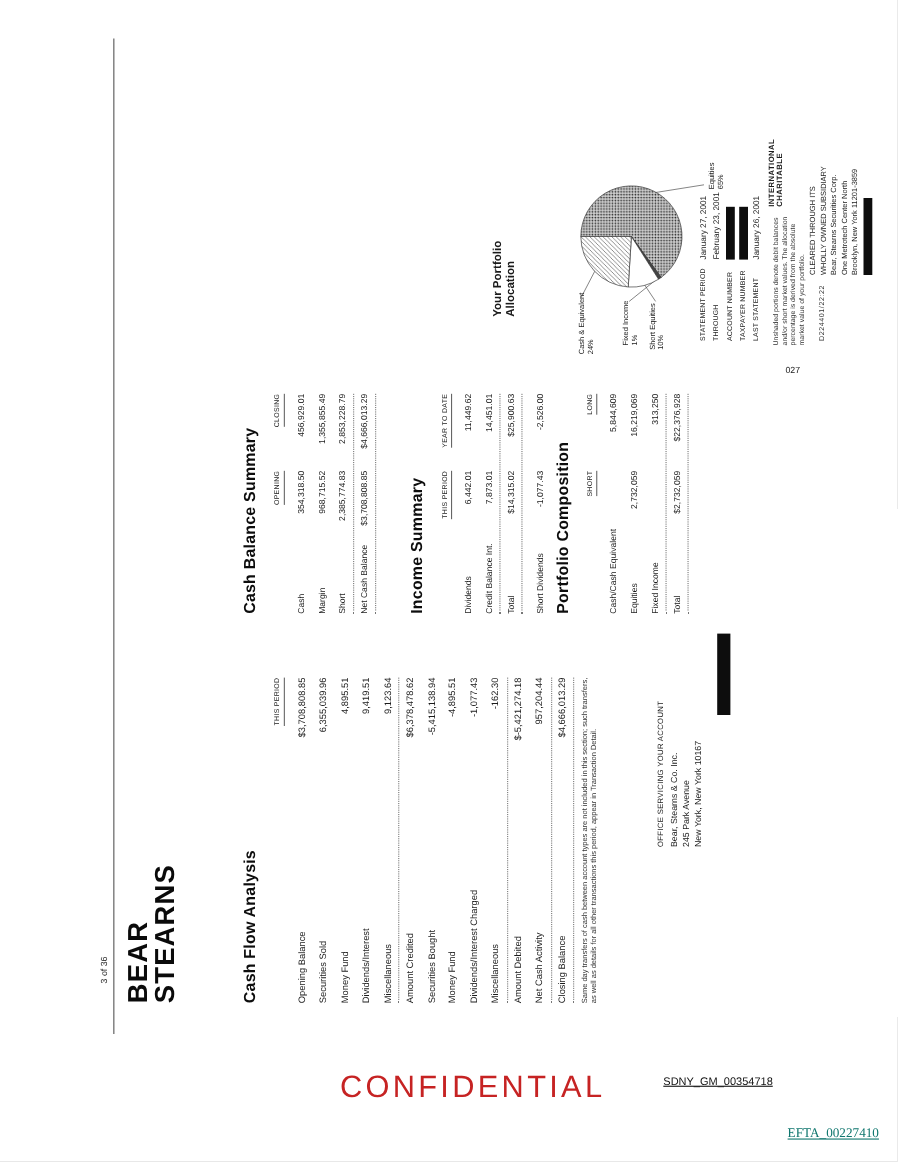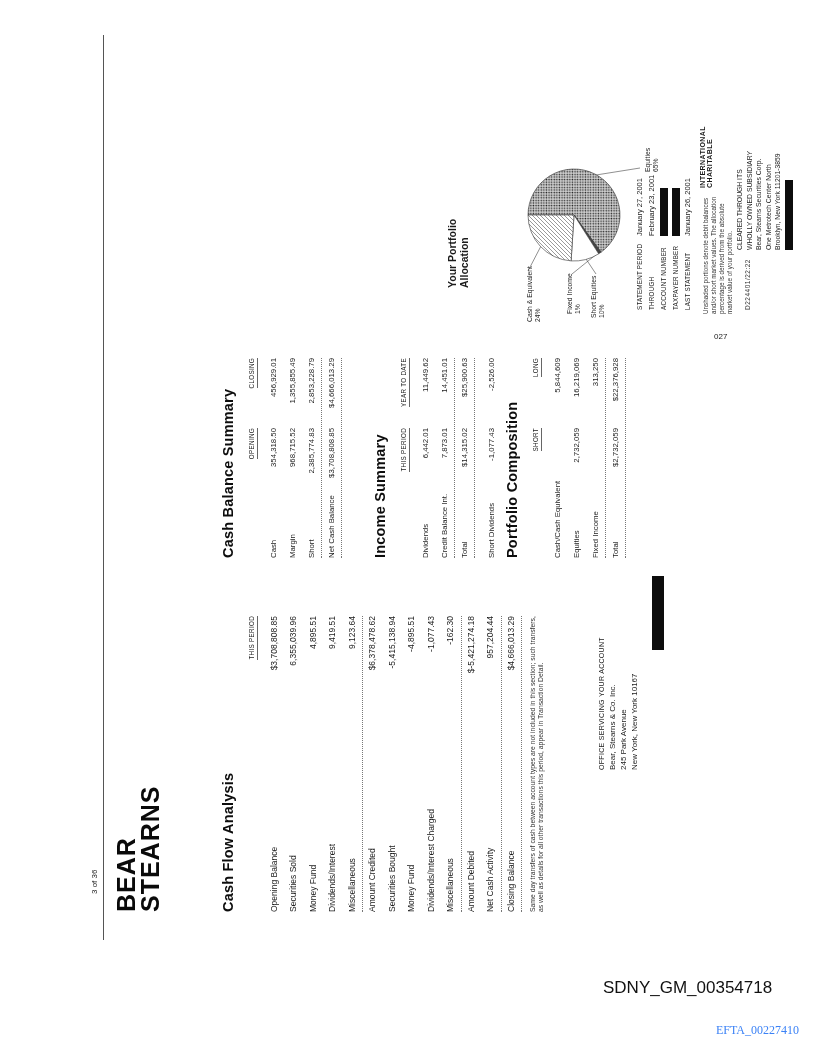--- a/index.html
+++ b/index.html
@@ -63,22 +63,22 @@
   .meta { left:700px; top:544px; width:180px; }
   .mrow { display:flex; line-height:12px; align-items:center; }
   .mlbl { width:74px; font-size:6.3px; letter-spacing:.2px; color:#222; }
   .mval { flex:1; font-size:7.5px; white-space:nowrap; }
   .mrow.redact .mval { background:#0d0d0d; max-width:48px; height:8px; }
   .bar { background:#0d0d0d; }
 
   
   .overlay { position:absolute;margin-left:19px; }
   .confidential { left:290px; top:972px; font-size:28px; letter-spacing:3px; color:#c62323; }
-  .bates-sdny { left:584px; top:978px; font-size:17px; color:#111; }
-  .bates-efta { left:697px; top:1023px; font-size:12px; font-family:"Liberation Serif", serif; color:#3b82f6; }
+  .bates-sdny { left:584px; top:978px; font-size:10px; color:#111;text-decoration:underline; }
+  .bates-efta { left:697px; top:1023px; font-size:12px; font-family:"Liberation Serif", serif; color:#0f766e;text-decoration:underline; }
   .prodno { left:695px; top:332px; font-size:8px; color:#222; }
 </style>
 </head>
 <body>
 
 <div class="page">
 
   <div class="sheet">
 
     <div class="pageno">3 of 36</div>
@@ -366,16 +366,17 @@
   <div class="line">One Metrotech Center North</div>
 
   <div class="line">Brooklyn, New York 11201-3859</div>
 </div>
       <div class="bar"></div>
     </div>
 
   </div>
 
   <div class="overlay prodno">027</div>
+  <div class="overlay confidential">CONFIDENTIAL</div>
   <div class="overlay bates-sdny">SDNY_GM_00354718</div>
   <div class="overlay bates-efta">EFTA_00227410</div>
 
 </div>
 
 </body></html>

